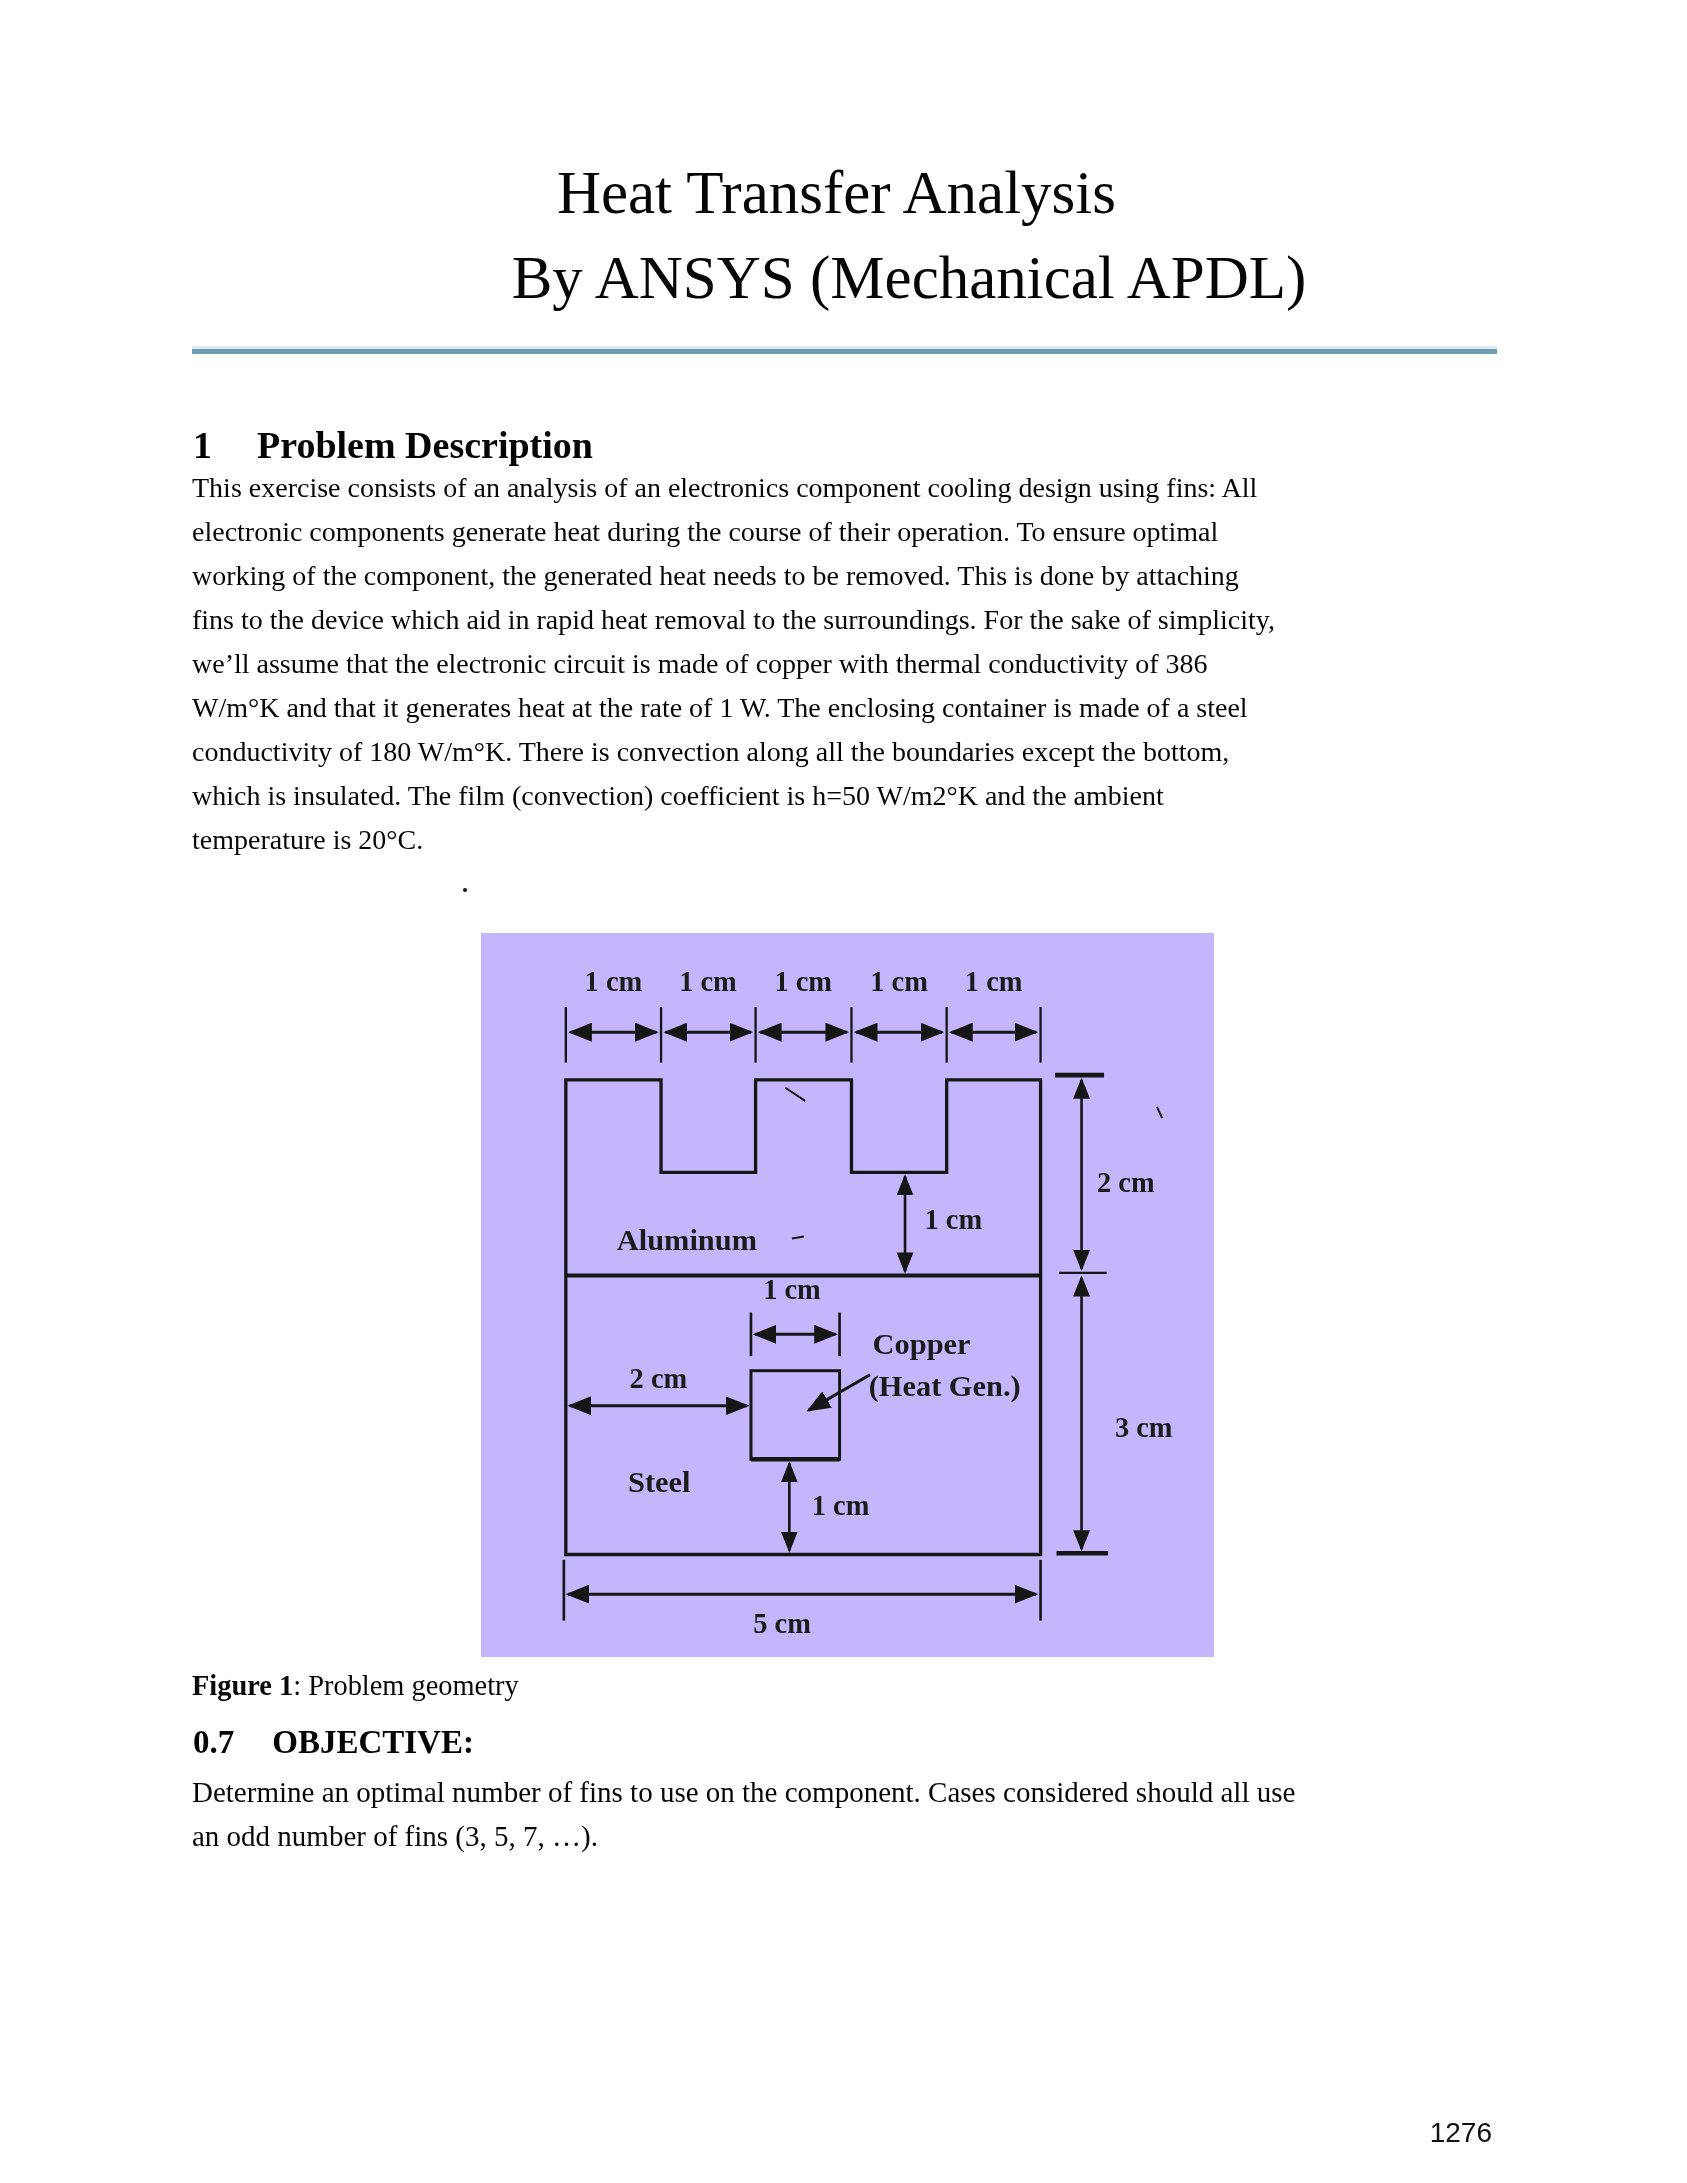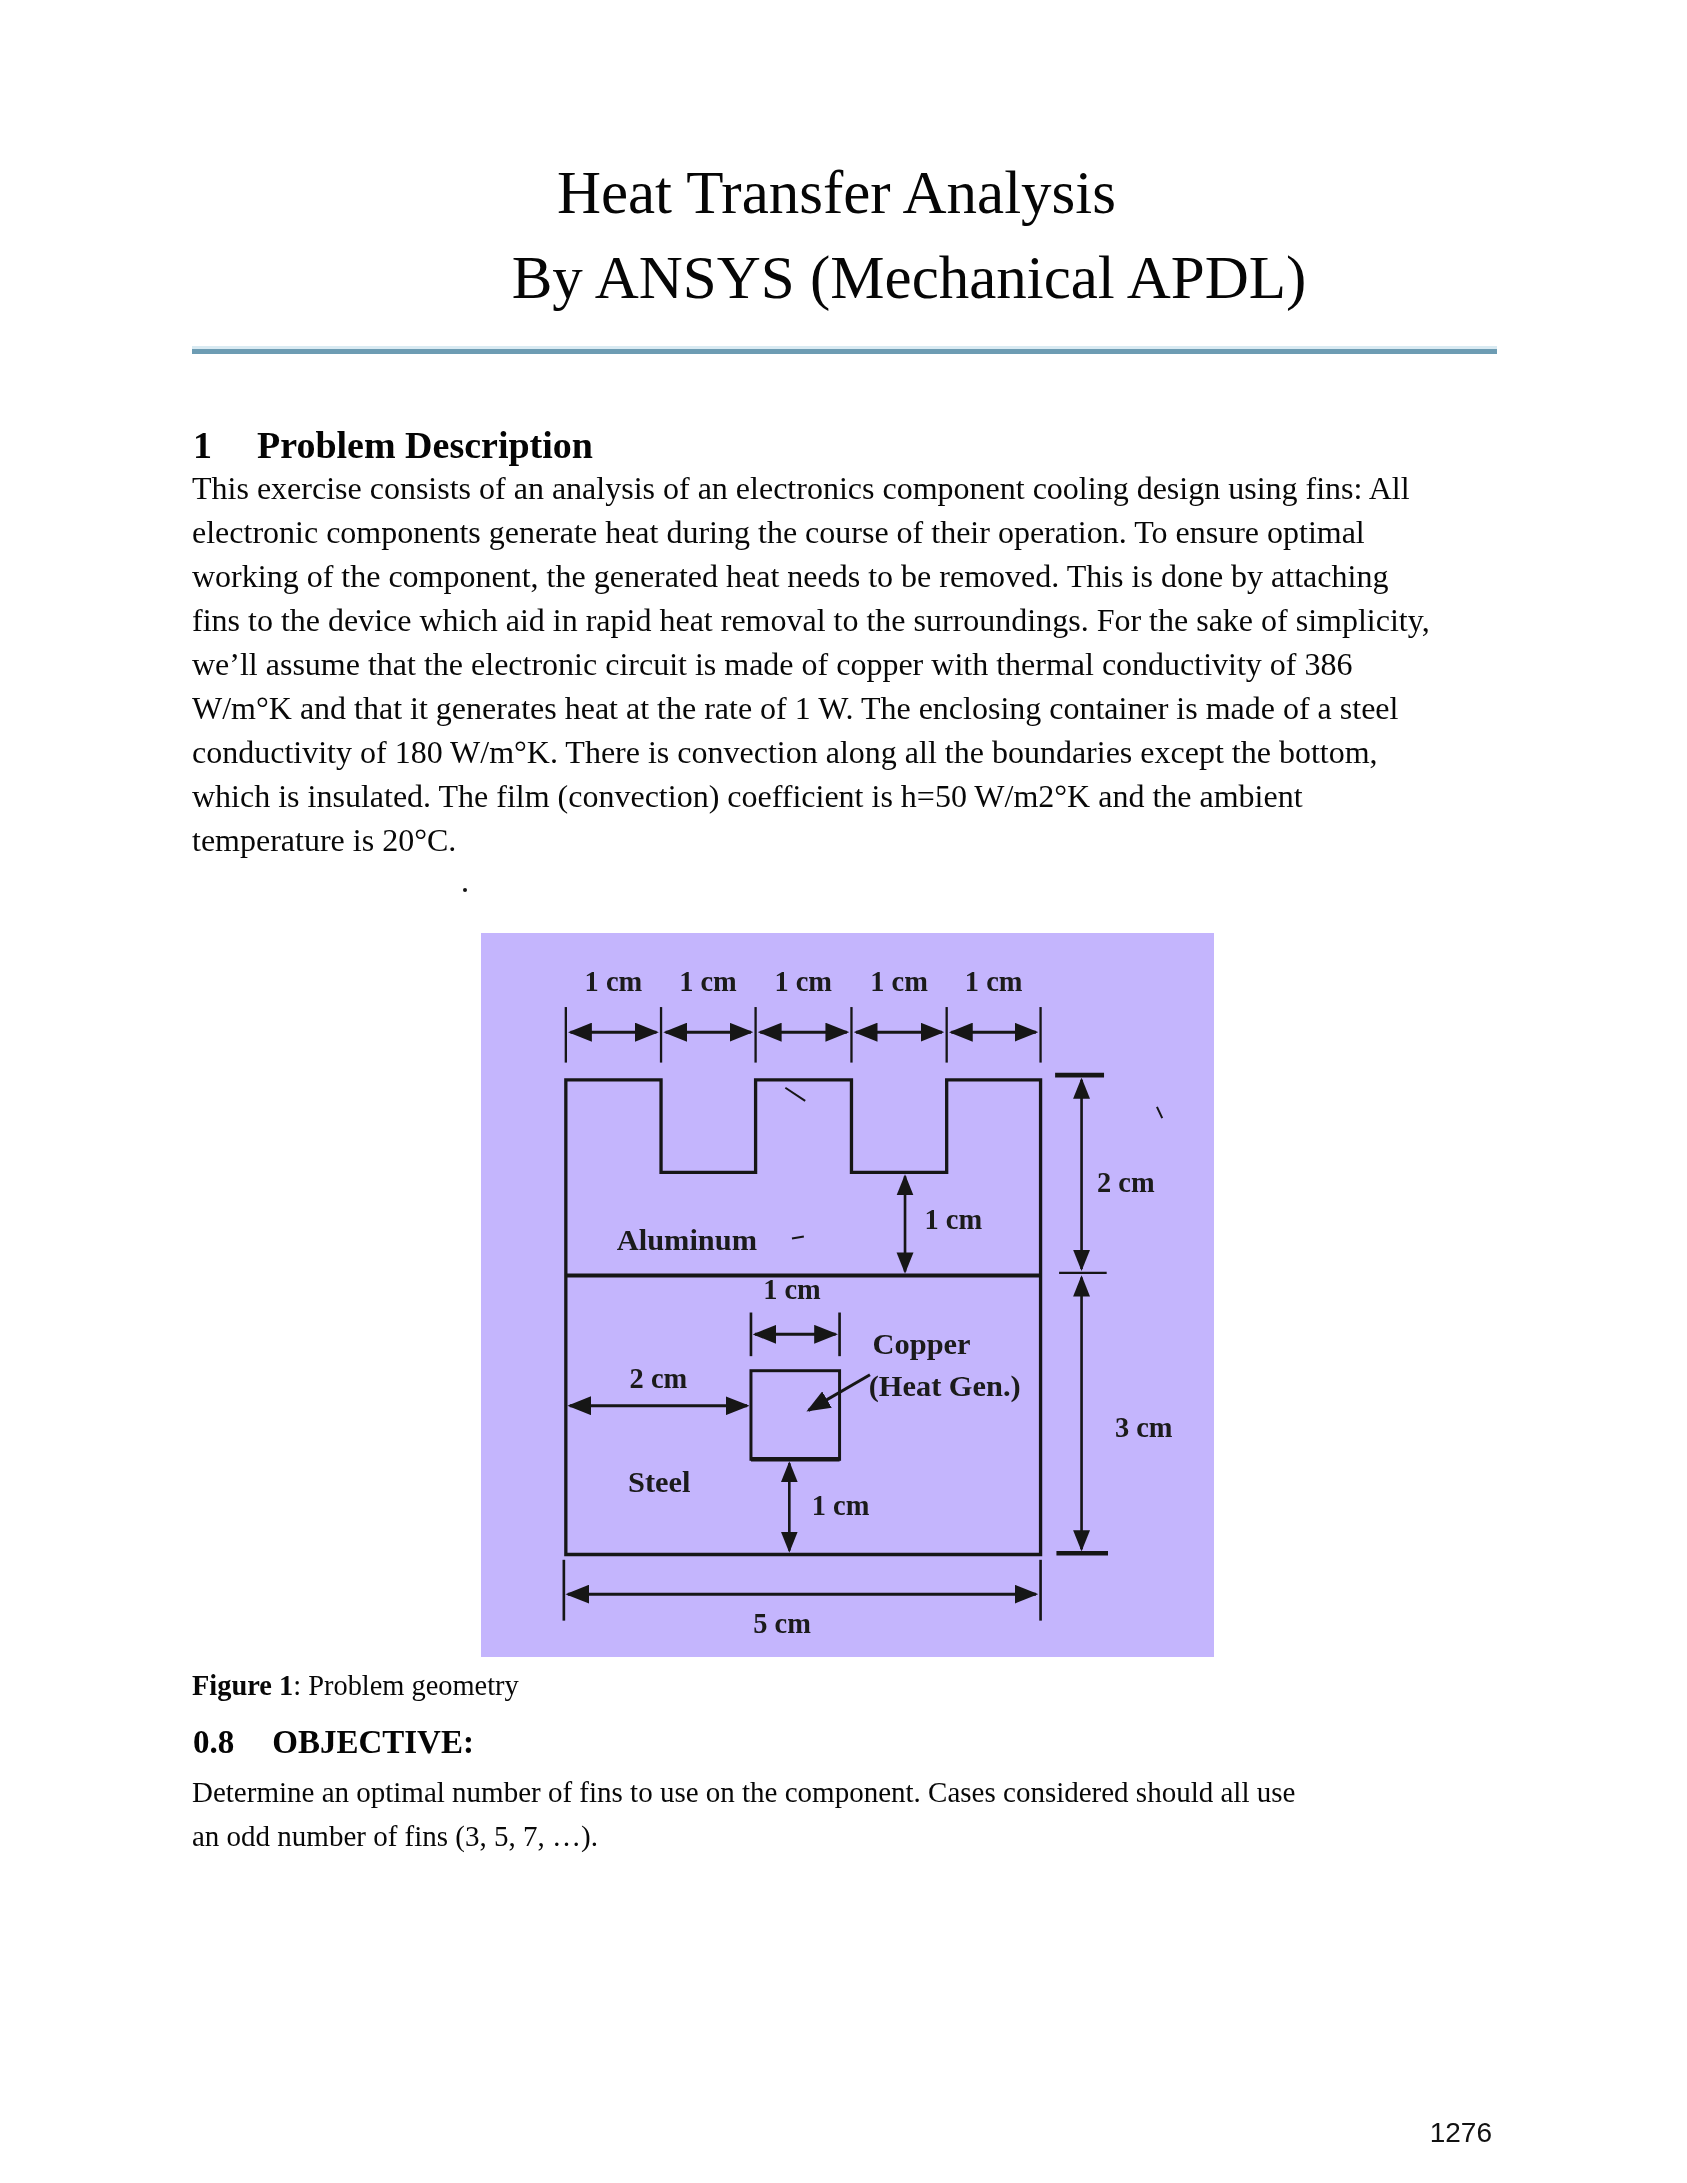--- a/index.html
+++ b/index.html
@@ -14,21 +14,21 @@
   .title-l2{display:block;padding-left:150px;margin-left:15px;}
   
   .title-rule{position:absolute;left:192px;top:346px;width:1305px;}
   .title-rule .light{height:2.6px;background:#d9eaf2;}
   .title-rule .dark{height:5.3px;background:#6d9cb3;}
   
   .h1{position:absolute;top:423px;left:193px;display:flex;gap:45px;
     font-size:38px;font-weight:bold;color:#050505;}
   
   .para{position:absolute;top:466px;left:192px;width:1323px;
-    font-size:32px;line-height:44px;color:#080808;}
+    font-size:28px;line-height:44px;color:#080808;}
   
   .figure-box{position:absolute;left:481px;top:933px;width:733px;height:724px;
     background:#c4b5fd;}
   .figure-box svg{display:block;width:733px;height:724px;}
   .stray-dot{position:absolute;left:463px;top:888px;width:4px;height:4px;
     background:#151515;border-radius:50%;}
   
   .ln{stroke:#161616;fill:none;}
   .dimtxt{font-family:"Liberation Serif", serif;font-weight:bold;font-size:43px;fill:#1b1b1b;}
   .mattxt{font-family:"Liberation Serif", serif;font-weight:bold;font-size:46px;fill:#1b1b1b;}
@@ -153,21 +153,21 @@
   <line class="ln" x1="460" y1="234" x2="490" y2="254" stroke-width="3"></line>
   <line class="ln" x1="1022" y1="263" x2="1030" y2="280" stroke-width="3"></line>
 </svg>
 </div>
 
 <div class="caption">
   <span class="b">Figure 1</span><span>: Problem geometry</span>
 </div>
 
 <div class="h2">
-  <span>0.8</span>
+  <span>0.7</span>
   <span>OBJECTIVE:</span>
 </div>
 
 <div class="obj">
   <div>Determine an optimal number of fins to use on the component. Cases considered should all use</div>
   <div>an odd number of fins (3, 5, 7, …).</div>
 </div>
 
 <div class="pagenum">1276</div>
 

